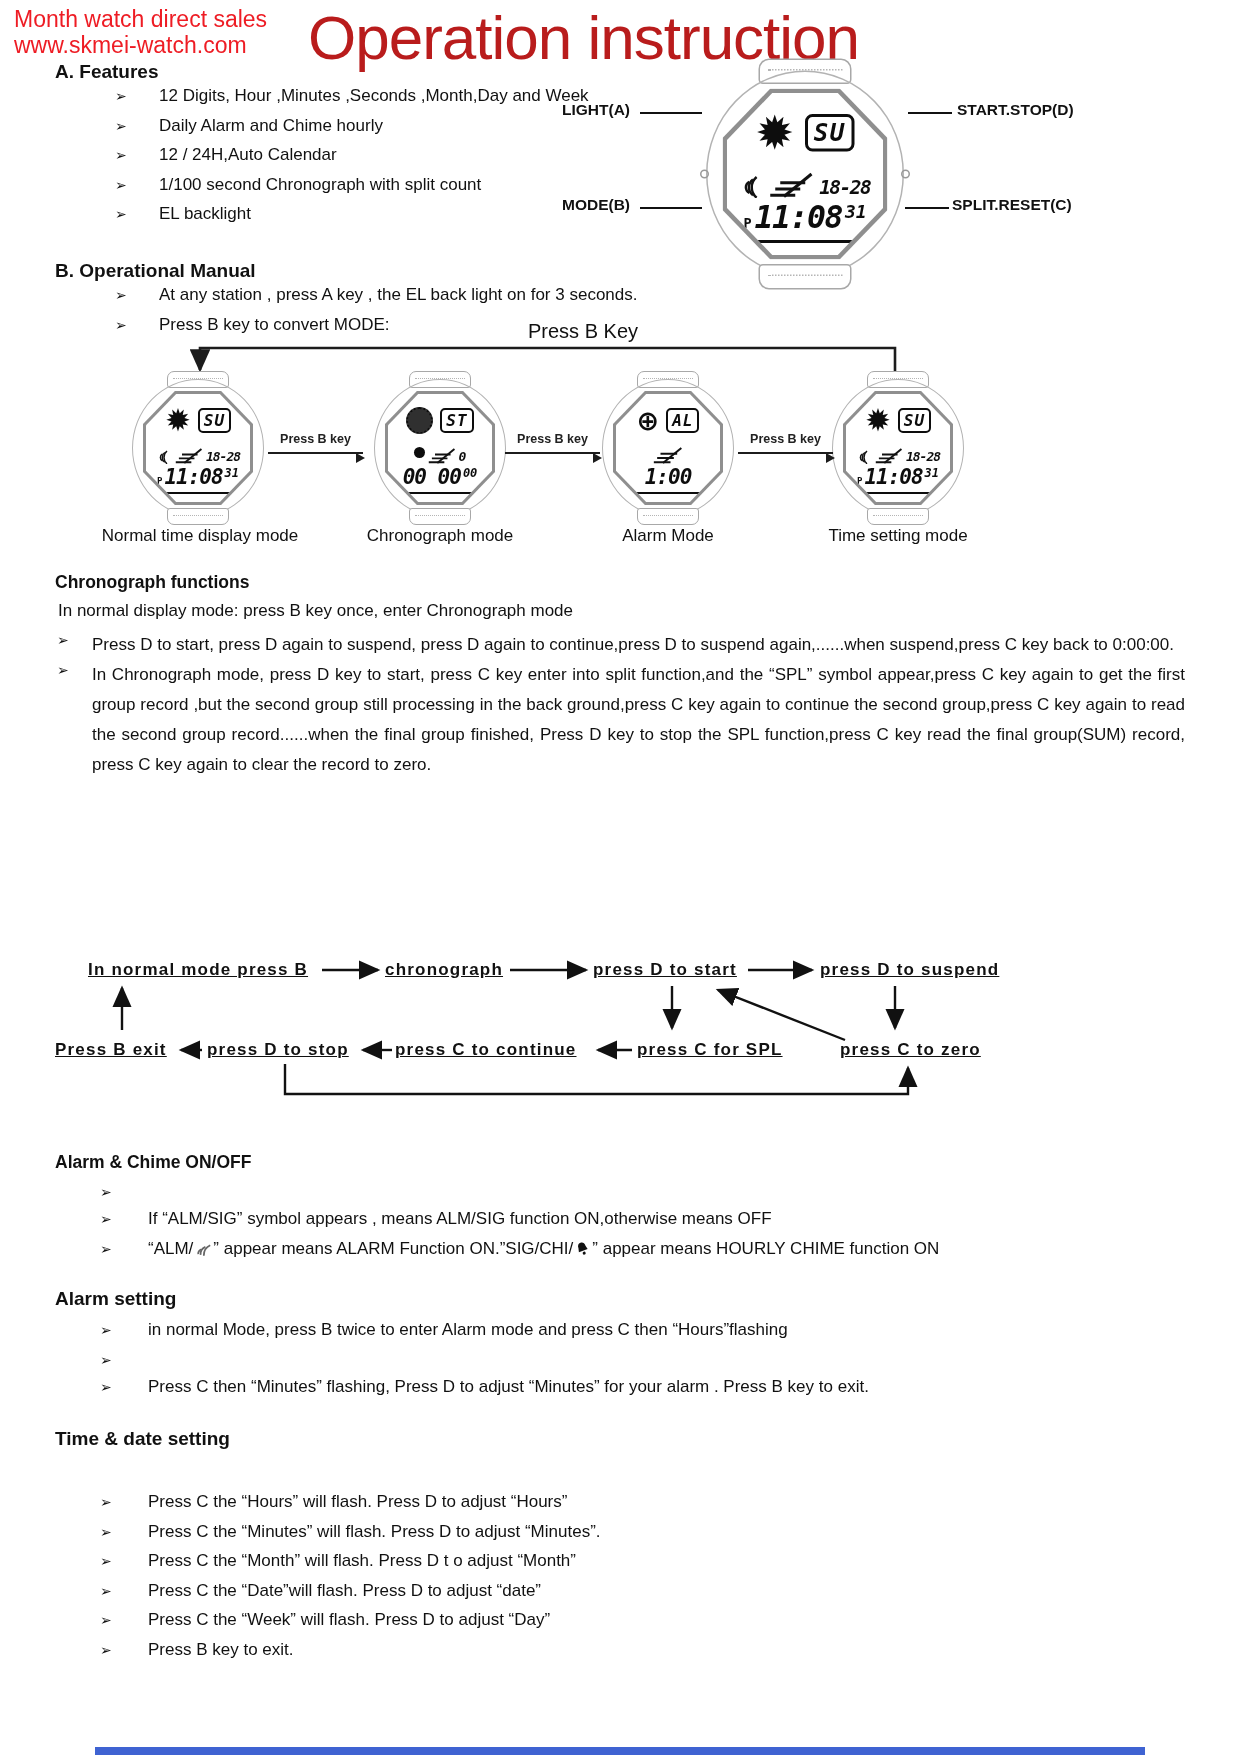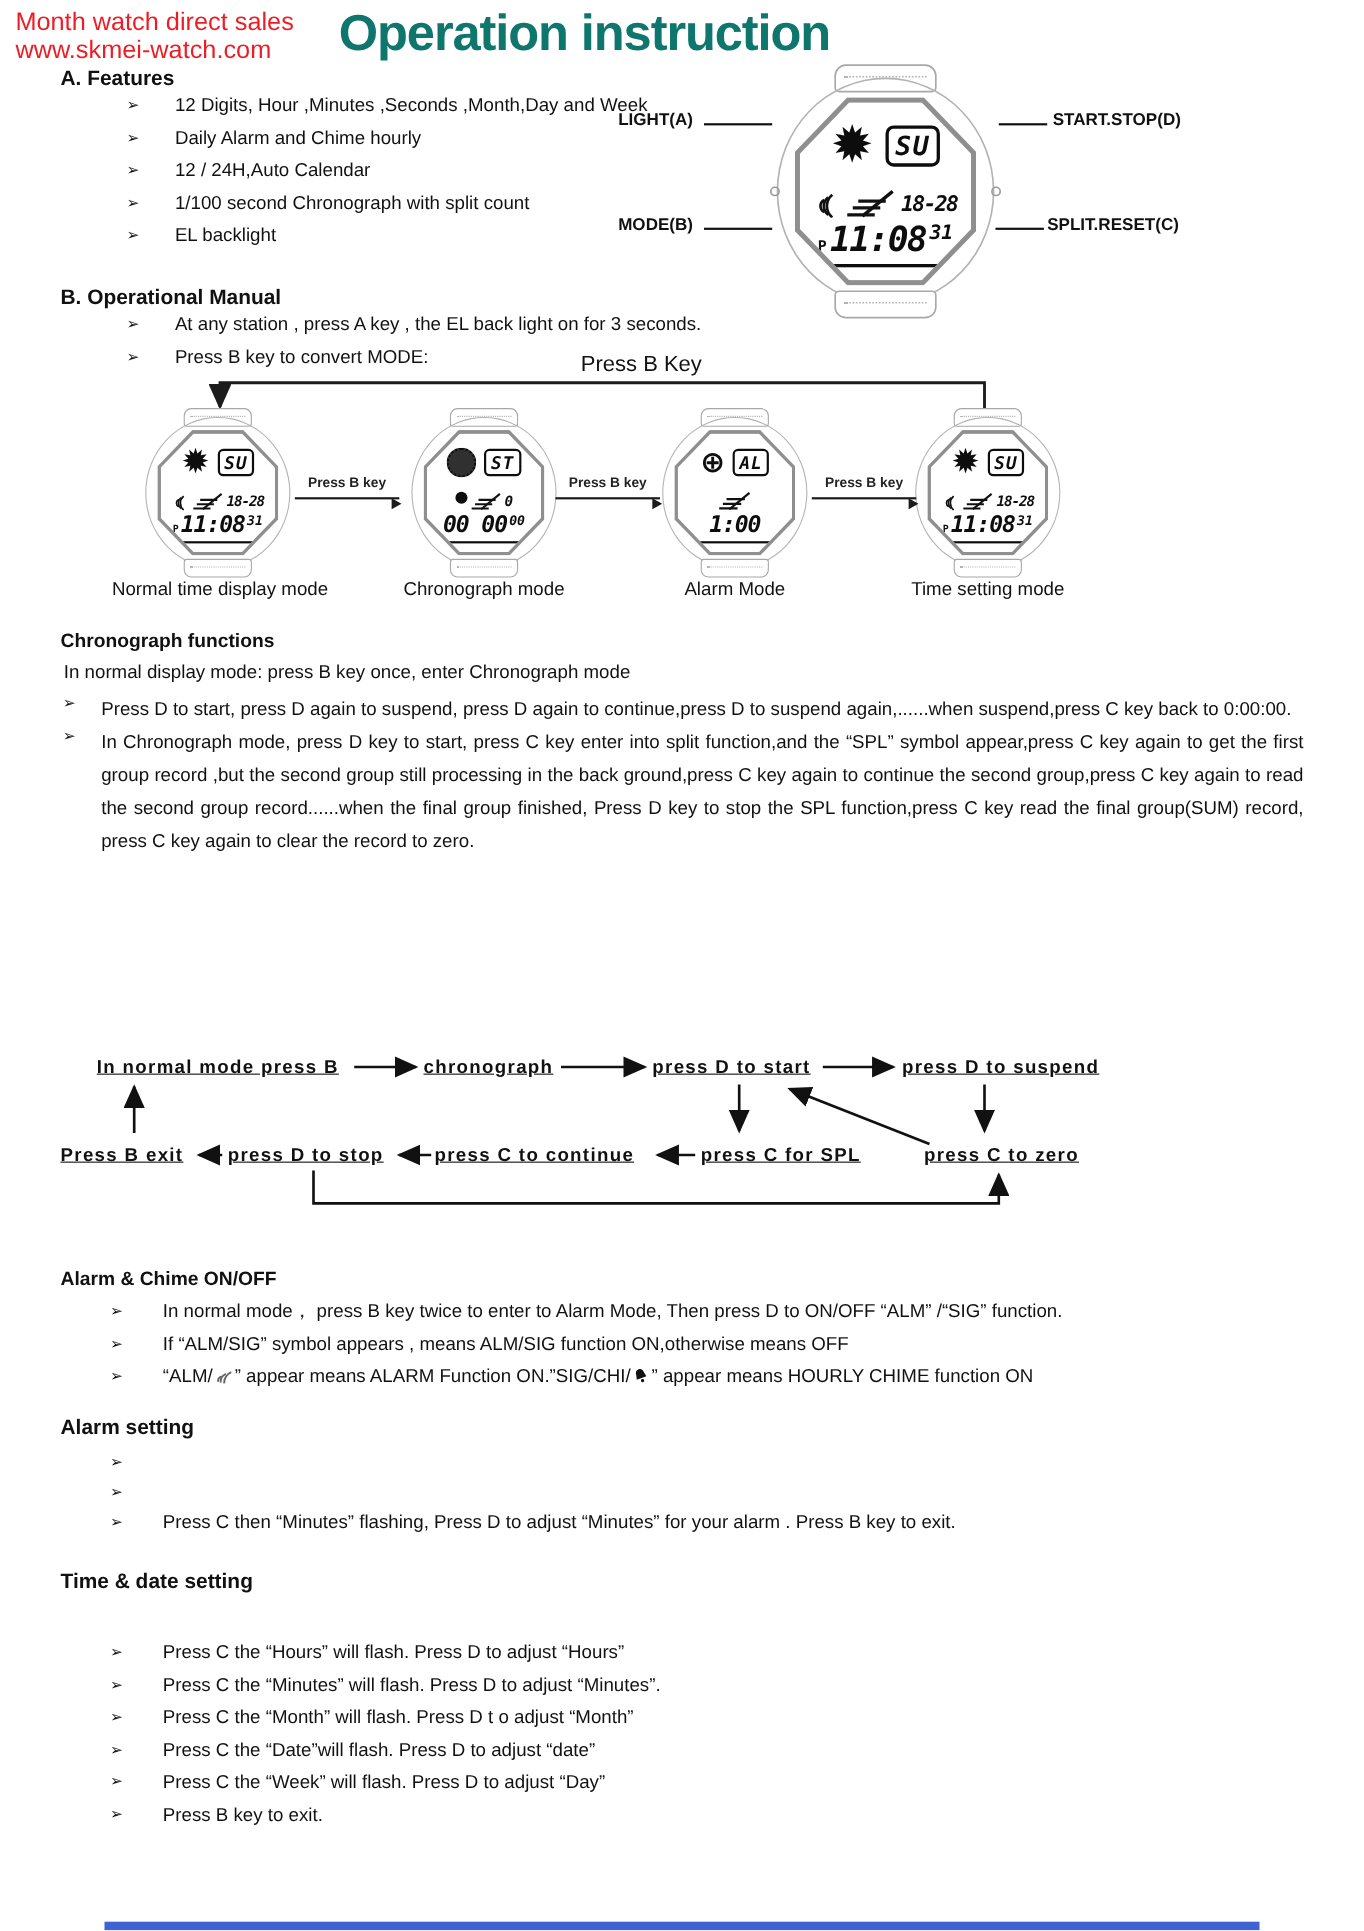--- a/index.html
+++ b/index.html
@@ -1,21 +1,21 @@
 <!DOCTYPE html>
 <html><head>
 <meta charset="utf-8">
 <style>
   html,body{margin:0;padding:0;background:#fff;}
   .page{position:relative;width:1240px;height:1755px;background:#fff;overflow:hidden;
         font-family:"Liberation Sans","DejaVu Sans",sans-serif;color:#111;}
 
   
   .vendor{position:absolute;left:14px;top:6px;font-size:23px;line-height:26px;color:#ee1c24;}
-  .title{position:absolute;left:308px;top:2px;font-size:46px;font-weight:bold;letter-spacing:-1px;color:#0f766e;white-space:nowrap;}
+  .title{position:absolute;left:308px;top:2px;font-size:62px;font-weight:normal;letter-spacing:-1px;color:#b91c1c;white-space:nowrap;}
 
   
   .h-big{position:absolute;left:55px;font-size:19px;font-weight:bold;white-space:nowrap;}
   .h-med{position:absolute;left:55px;font-size:17.5px;font-weight:bold;white-space:nowrap;}
   .plain{position:absolute;font-size:17px;white-space:nowrap;}
   .blist{position:absolute;}
   .brow{display:flex;margin-bottom:9px;}
   .bmark{flex:none;font-family:"DejaVu Sans",sans-serif;font-size:14px;padding-top:2px;}
   .w44{width:44px;} .w35{width:35px;} .w48{width:48px;}
   .btext{font-size:17px;line-height:20.5px;white-space:nowrap;}
@@ -397,21 +397,20 @@
     <span class="fnode" style="left:157px;top:92px">press D to stop</span>
     <span class="fnode" style="left:345px;top:92px">press C to continue</span>
     <span class="fnode" style="left:587px;top:92px">press C for SPL</span>
     <span class="fnode" style="left:790px;top:92px">press C to zero</span>
   </div>
 
   <div class="h-med" style="top:1152px">Alarm &amp; Chime ON/OFF</div>
   <div class="blist wrap" style="left:100px;top:1182px;width:1090px">
     <div class="brow">
         <span class="bmark w48">➢</span>
-        <span class="btext">In normal mode， press B key twice to enter to Alarm Mode, Then press D to ON/OFF “ALM” /“SIG”  function.</span>
       </div>
     <div class="brow">
         <span class="bmark w48">➢</span>
         <span class="btext">If “ALM/SIG” symbol appears , means ALM/SIG function ON,otherwise means OFF</span>
       </div>
     <div class="brow">
         <span class="bmark w48">➢</span>
       <span class="btext"><span>“ALM/</span><svg class="inline-ic" width="16" height="15" viewBox="0 0 20 18">
             <g stroke="#666" stroke-width="2.2" fill="none">
               <path d="M4 16 a6 6 0 0 1 4 -6"></path>
@@ -424,20 +423,21 @@
               <circle cx="10" cy="16.6" r="2" fill="#111"></circle>
             </g>
           </svg><span>” appear means HOURLY CHIME function ON</span></span>
     </div>
   </div>
 
   <div class="h-big" style="top:1288px">Alarm setting</div>
   <div class="blist" style="left:100px;top:1320px;width:1090px">
     <div class="brow">
         <span class="bmark w48">➢</span>
+        <span class="btext">in normal Mode, press B twice to enter Alarm mode and press C then “Hours”flashing</span>
       </div>
     <div class="brow">
         <span class="bmark w48">➢</span>
       </div>
     <div class="brow">
         <span class="bmark w48">➢</span>
         <span class="btext">Press C then “Minutes” flashing, Press D to adjust “Minutes” for your alarm . Press B key to exit.</span>
       </div>
   </div>
 

